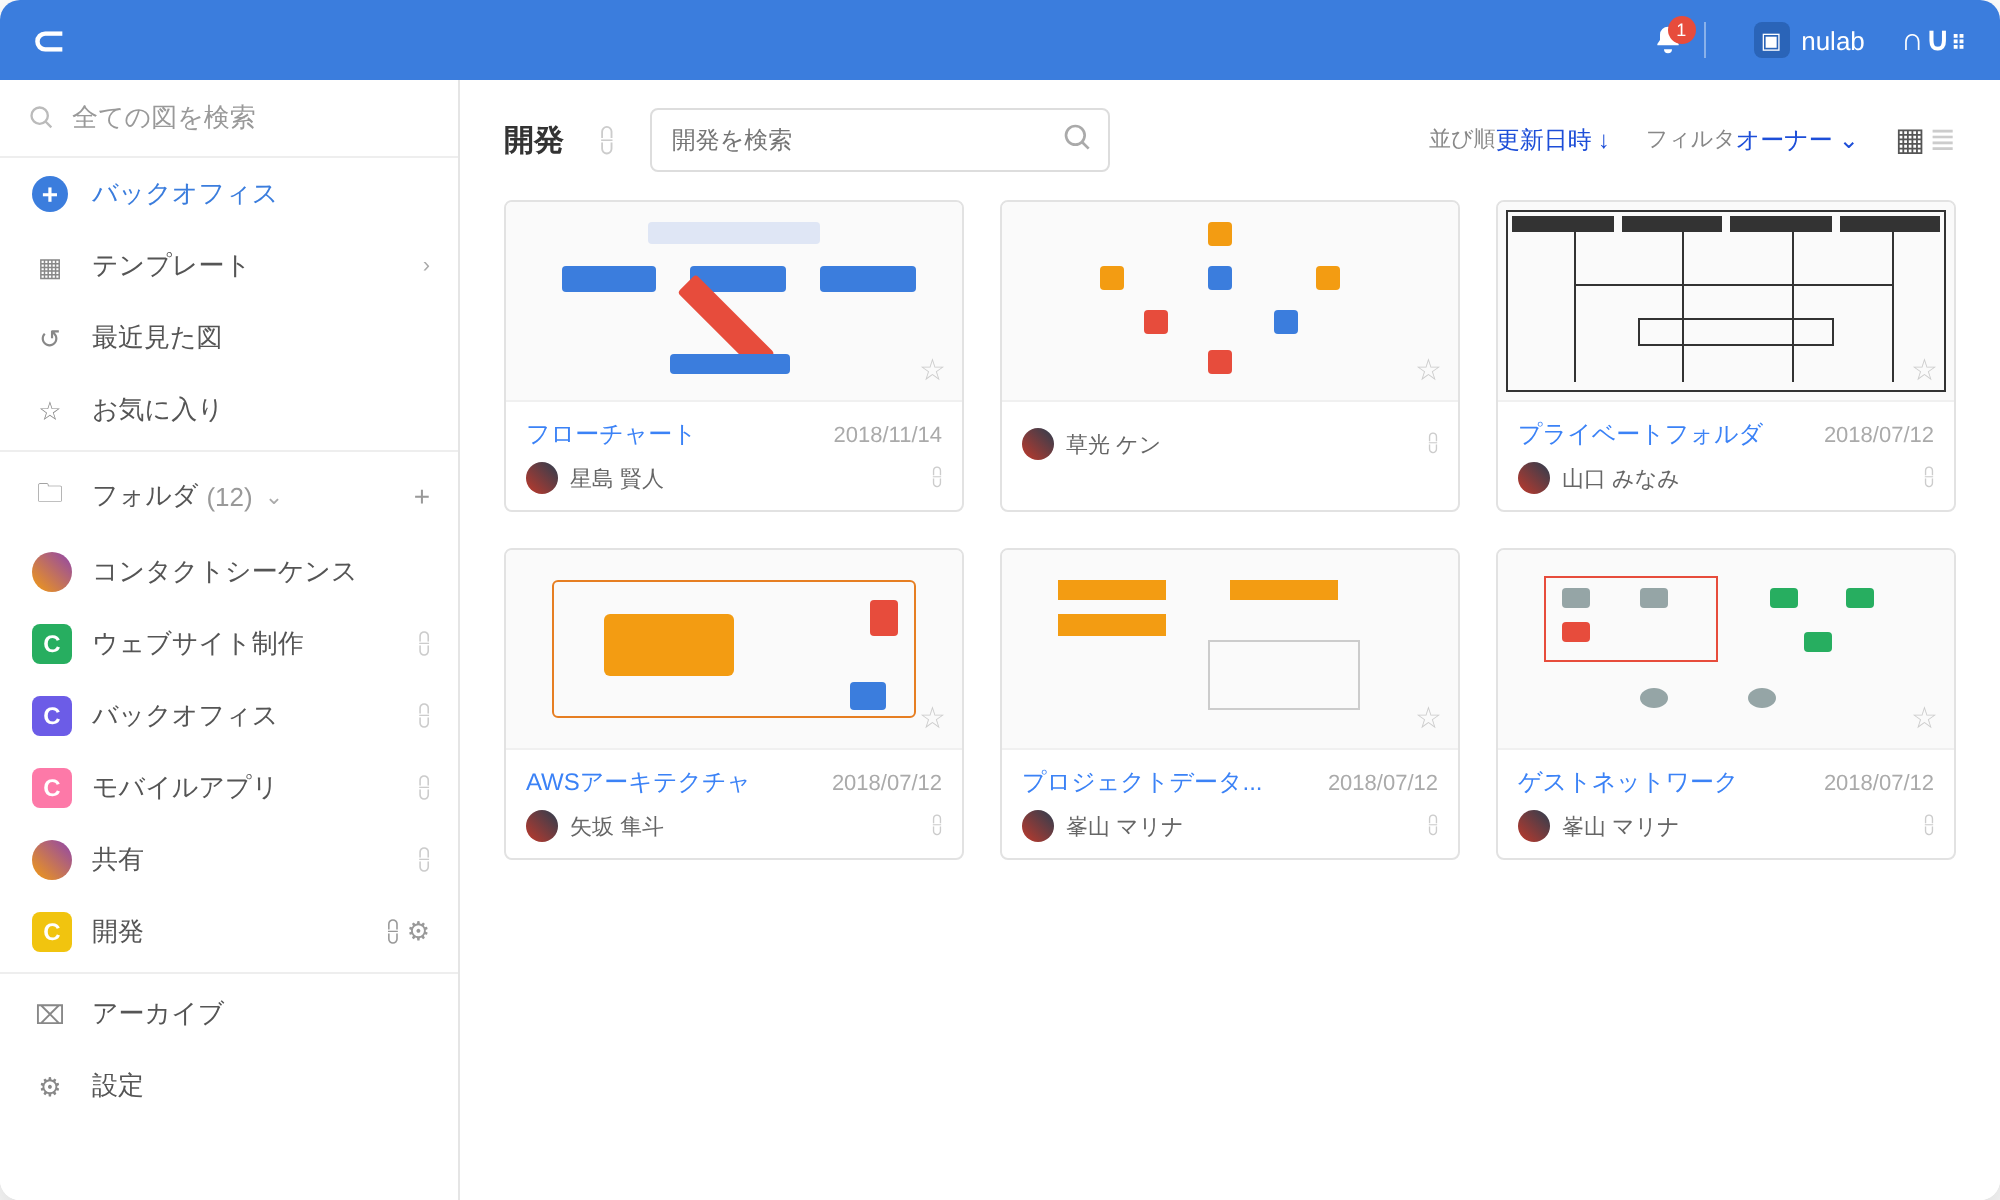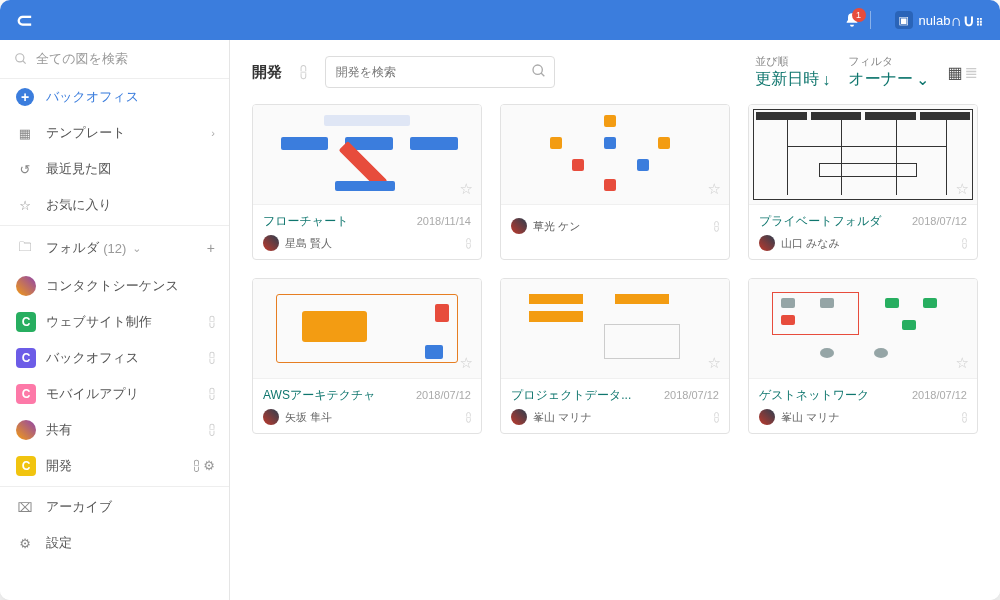--- a/index.html
+++ b/index.html
@@ -7,21 +7,21 @@
 .app { width: 1000px; height: 600px; margin: 0 auto; display: flex; flex-direction: column; border-radius: 10px; overflow: hidden; box-shadow: 0 10px 30px rgba(0,0,0,0.2); }
 
 
 .topbar { height: 40px; background: #3B7DDD; display: flex; align-items: center; padding: 0 16px; color: #fff; }
 .logo { font-size: 20px; font-weight: bold; }
 .topbar-spacer { flex: 1; }
 .topbar-icon { margin-left: 14px; display: flex; align-items: center; position: relative; cursor: pointer; }
 .notif-badge { position: absolute; top: -4px; right: -6px; background: #E74C3C; color: #fff; font-size: 9px; width: 14px; height: 14px; border-radius: 50%; display: flex; align-items: center; justify-content: center; }
 .topbar-sep { width: 1px; height: 18px; background: rgba(255,255,255,0.4); margin: 0 10px; }
 .brand-badge { width: 18px; height: 18px; background: #2A64B8; border-radius: 4px; display: flex; align-items: center; justify-content: center; margin-right: 6px; color:#fff; font-size:11px;}
-.brand-text { font-size: 13px; margin-right: 0; text-align: center; }
+.brand-text { font-size: 13px; margin-right: 18px; text-align: center; }
 .brand-icon { font-size: 16px; letter-spacing: 1px; font-weight: bold; }
 
 
 .body { flex: 1; display: flex; overflow: hidden; background:#fff; }
 
 
 .sidebar { width: 230px; border-right: 1px solid #e5e5e5; display: flex; flex-direction: column; font-size: 13px; color: #555; overflow: hidden; }
 .search-row { display: flex; align-items: center; padding: 10px 14px; color: #999; border-bottom: 1px solid #eee; }
 .search-row svg { margin-right: 8px; }
 .nav-item { display: flex; align-items: center; padding: 9px 14px; cursor: pointer; }
@@ -41,33 +41,33 @@
 
 
 .main { flex: 1; display: flex; flex-direction: column; overflow: hidden; }
 .main-header { display: flex; align-items: center; padding: 14px 22px; gap: 18px; }
 .mh-title { font-size: 15px; font-weight: 600; color:#333; }
 .mh-share { color:#ccc; font-size:15px; }
 .mh-search { position: relative; }
 .mh-search input { width: 230px; height: 32px; border: 1px solid #ddd; border-radius: 4px; padding: 0 30px 0 10px; font-size: 12px; color:#999;}
 .mh-search .sicon { position:absolute; right:8px; top:7px; color:#aaa;}
 .mh-spacer { flex: 1; }
-.mh-block { display:flex; flex-direction:column; font-size:11px; color:#888;}
-.mh-block .val { font-size:16px; color:#0f766e; display:flex; align-items:center; gap:3px;}
+.mh-block { display:flex; flex-direction:row; font-size:11px; color:#888;}
+.mh-block .val { font-size:12px; color:#1d4ed8; display:flex; align-items:center; gap:3px;}
 .mh-view { display:flex; gap:2px; color:#888;}
 .mh-view .grid-ic { color:#555;}
 
 
 .cards { flex:1; overflow:auto; padding: 0 22px 20px; display:grid; grid-template-columns: repeat(3, 1fr); gap: 18px; align-content:start; }
 .card { border:1px solid #e2e2e2; border-radius:4px; overflow:hidden; background:#fff; display:flex; flex-direction:column; }
 .card-thumb { height: 100px; background:#fafafa; position:relative; border-bottom:1px solid #f0f0f0; display:flex; align-items:center; justify-content:center; overflow:hidden;}
 .card-star { position:absolute; bottom:6px; right:8px; color:#ccc; font-size:15px; cursor:pointer;}
 .card-meta { padding: 8px 10px; }
 .card-row1 { display:flex; justify-content:space-between; align-items:baseline; font-size:12px; }
-.card-title { color:#0f766e; white-space:nowrap; overflow:hidden; text-overflow:ellipsis; max-width: 130px;}
+.card-title { color:#3b82f6; white-space:nowrap; overflow:hidden; text-overflow:ellipsis; max-width: 130px;}
 .card-date { color:#aaa; font-size:11px;}
 .card-row2 { display:flex; align-items:center; margin-top:5px; font-size:11px; color:#666;}
 .card-av { width:16px; height:16px; border-radius:50%; background:linear-gradient(45deg,#c0392b,#2c3e50); margin-right:6px;}
 .card-share { margin-left:auto; color:#ccc;}
 
 
 .sk { position:absolute; inset:6px; }
 .sk-flow .box { position:absolute; border-radius:2px; }
 .sk-aws .n { position:absolute; width:12px; height:12px; border-radius:2px; }
 .sk-seq { position:absolute; inset:4px; border:1px solid #333;}

